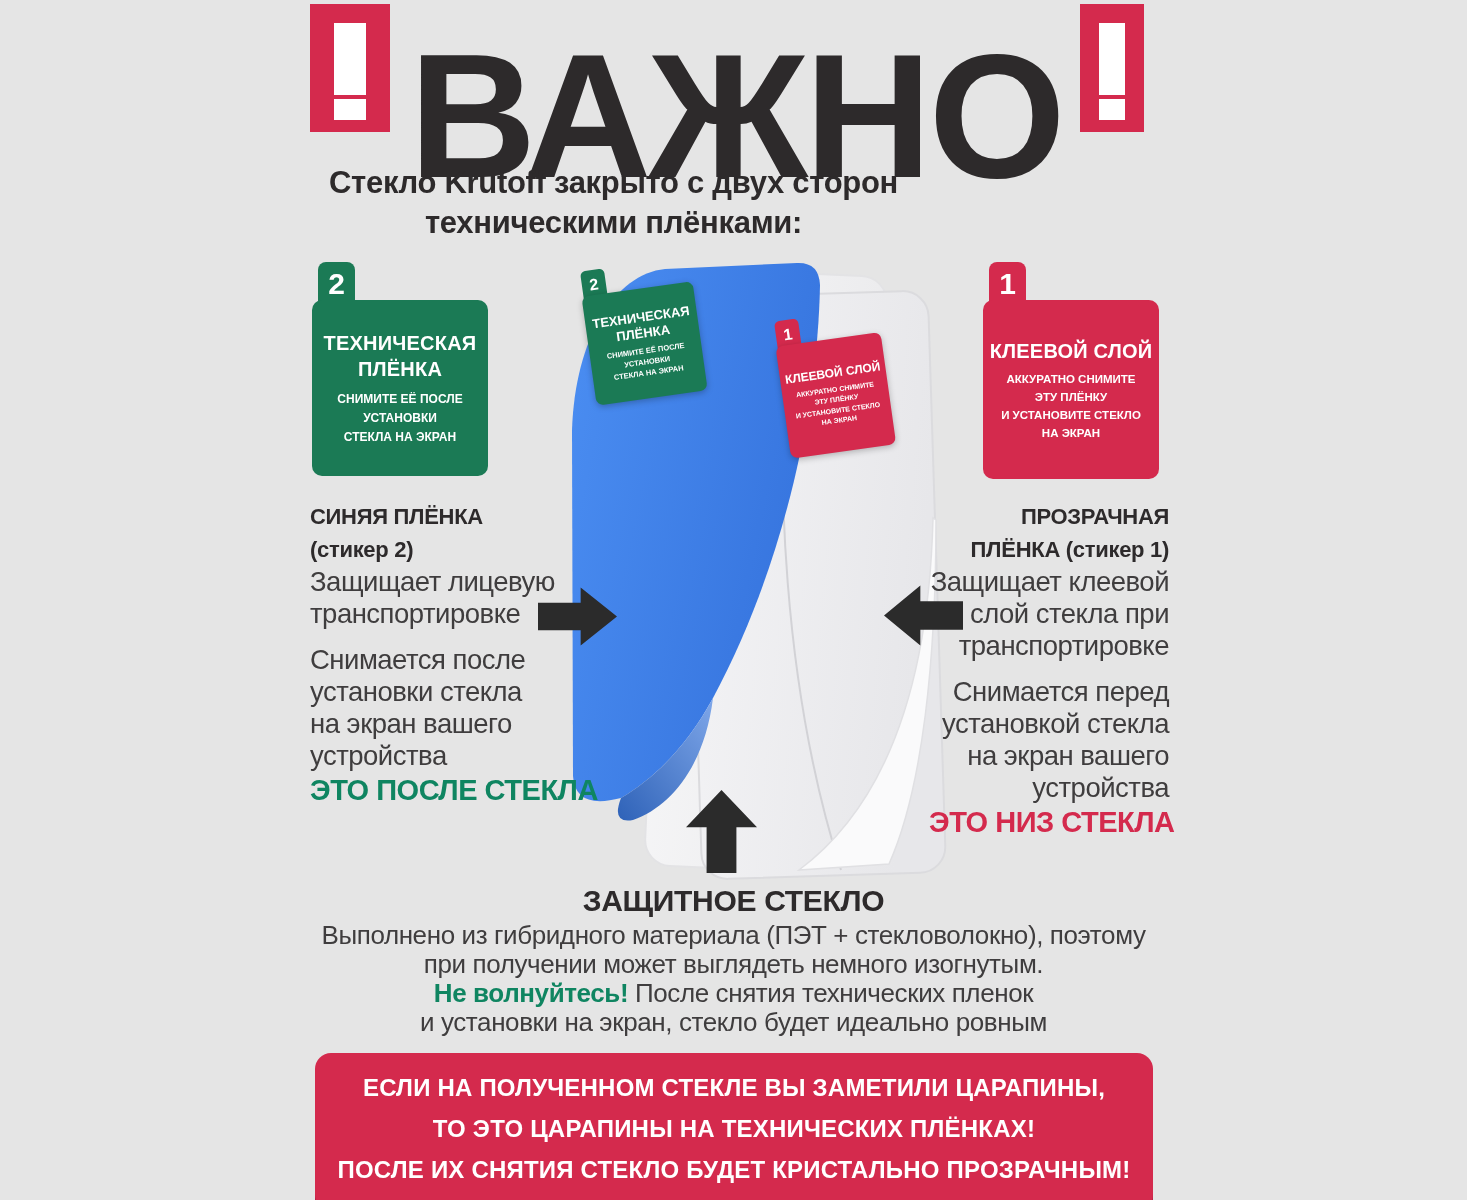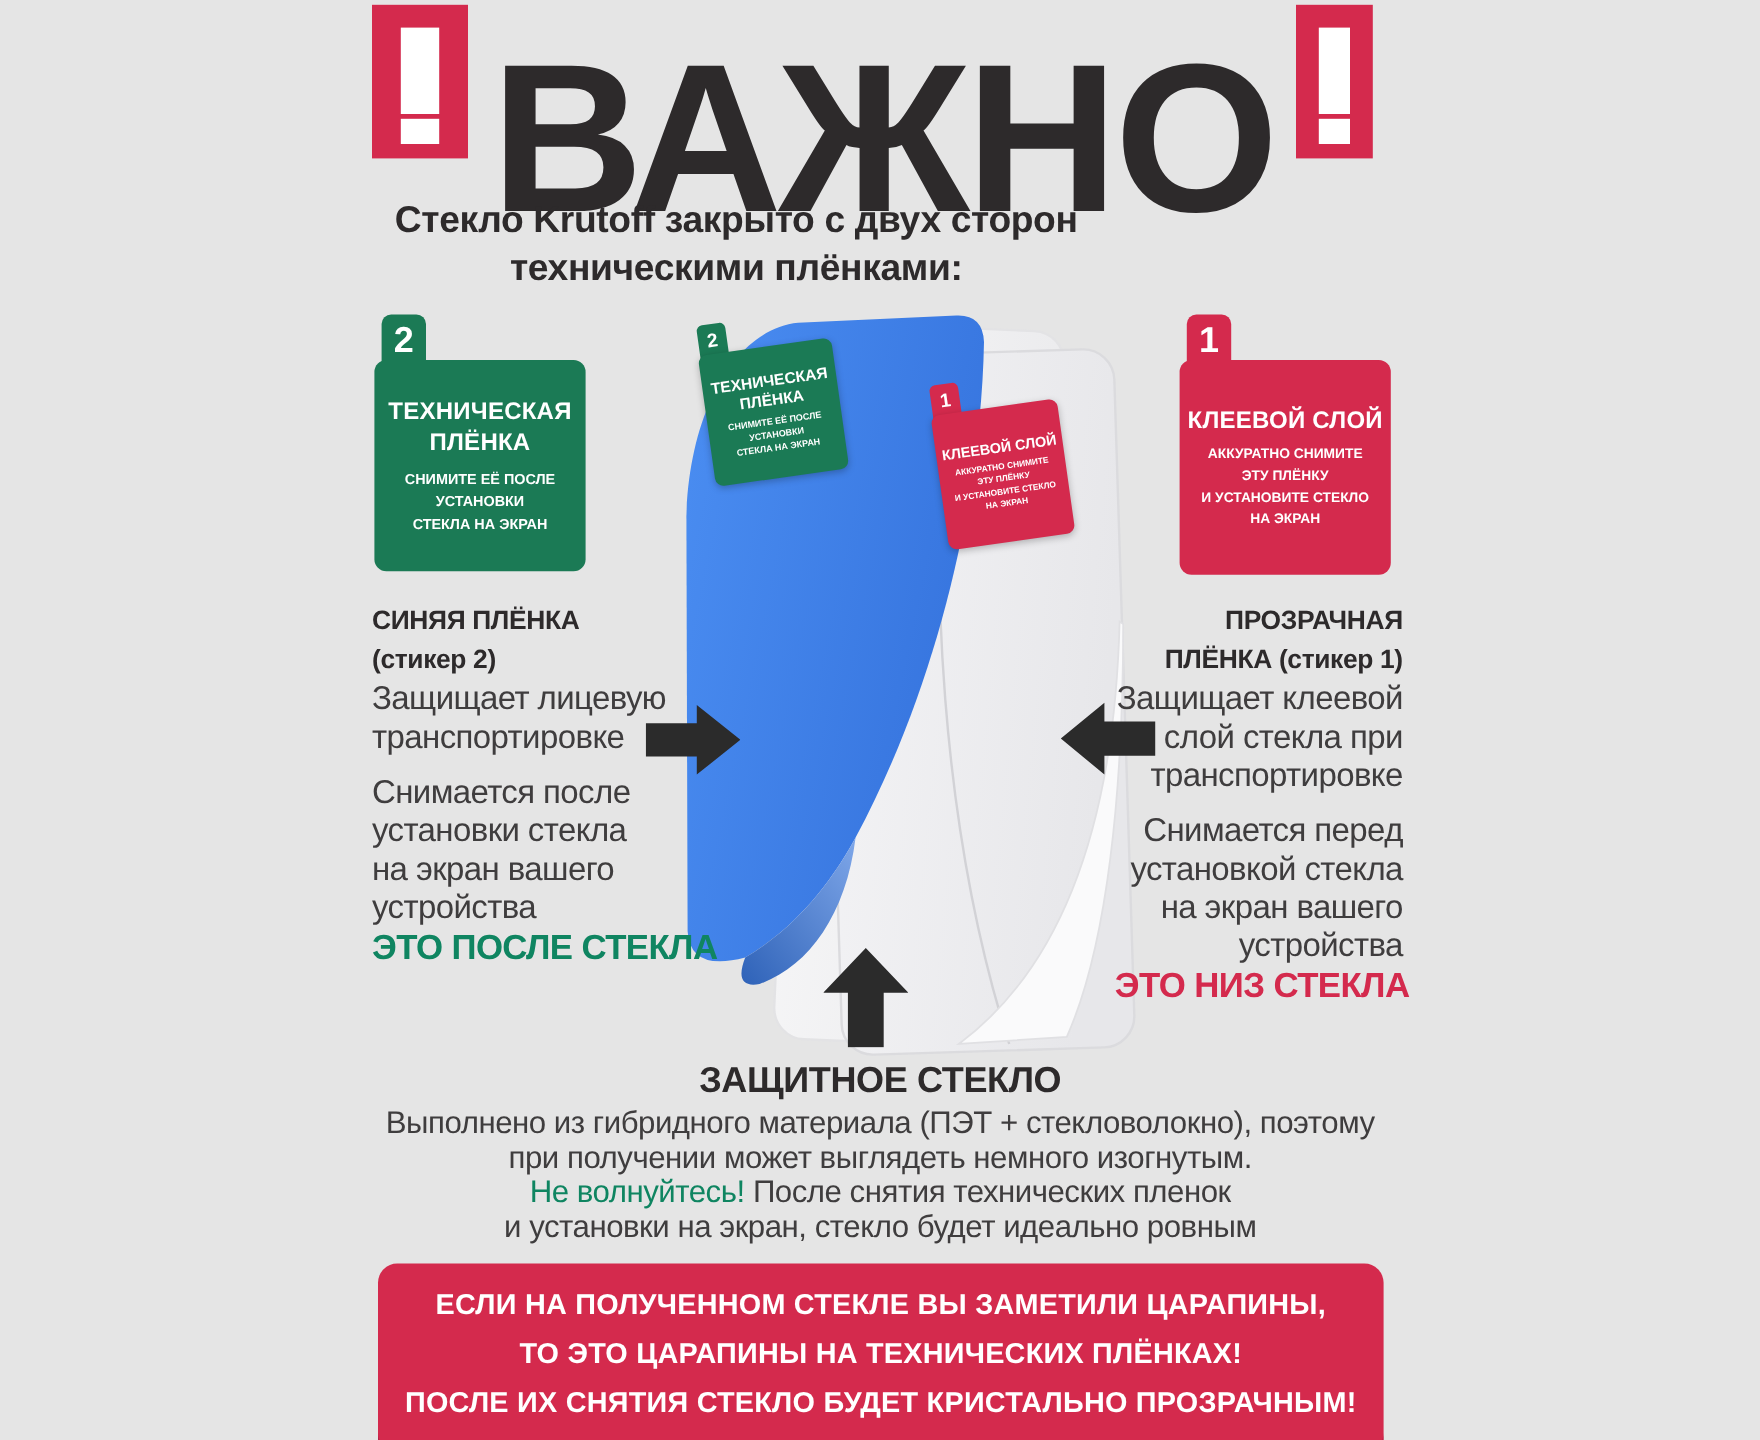--- a/index.html
+++ b/index.html
@@ -91,21 +91,21 @@
   .col-highlight{font-size:29px;font-weight:bold;line-height:36px;letter-spacing:-0.5px;white-space:nowrap;}
   .col-left .col-highlight{color:var(--green-text);}
   .col-right .col-highlight{color:var(--red);}
 
   
   .glass-heading{position:absolute;left:0;top:884px;width:1467px;text-align:center;
     font-size:30px;font-weight:bold;letter-spacing:-0.3px;color:var(--ink);}
   .glass-paragraph{position:absolute;left:0;top:921px;width:1467px;text-align:center;
     font-size:26px;line-height:29px;color:var(--body);letter-spacing:-0.4px;}
   .glass-paragraph .line{white-space:nowrap;}
-  .glass-paragraph .hl{color:var(--green-text);font-weight:normal;}
+  .glass-paragraph .hl{color:var(--green-text);font-weight:bold;}
 
   
   .banner{
     position:absolute;left:315px;top:1053px;width:838px;height:165px;
     background:var(--red);border-radius:16px;
     box-shadow:inset 0 -8px 0 var(--red-deep);
     padding-top:14px;text-align:center;
   }
   .banner .line{font-size:24px;line-height:41px;font-weight:bold;color:#fff;letter-spacing:0.2px;white-space:nowrap;}
 </style>

